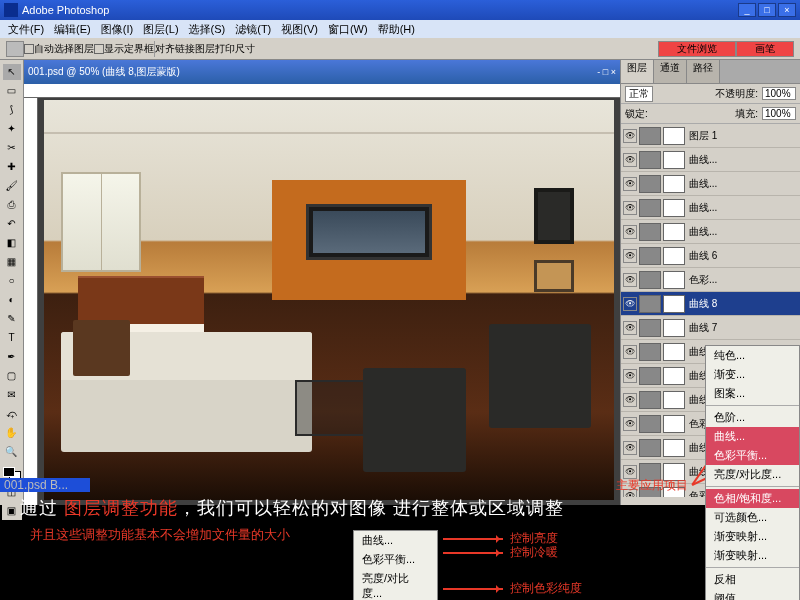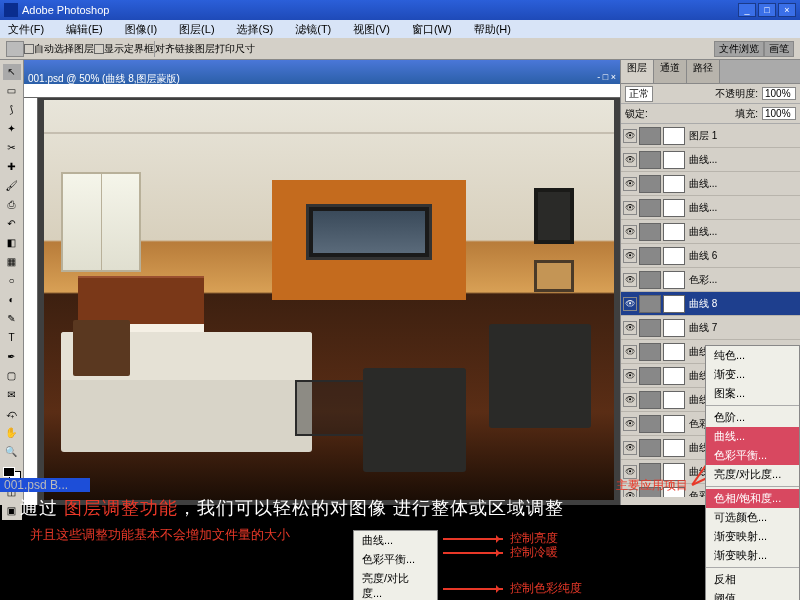--- a/index.html
+++ b/index.html
@@ -1,35 +1,35 @@
 <!DOCTYPE html>
 <html><head>
 <meta charset="utf-8">
 <style>
 *{margin:0;padding:0;box-sizing:border-box;font-family:"Microsoft YaHei",SimSun,sans-serif}
 body{background:#000;width:800px;height:600px;overflow:hidden;position:relative}
 .titlebar{height:20px;background:linear-gradient(#2b5fd9,#1e4ab8);color:#fff;display:flex;align-items:center;padding:0 4px;font-size:11px}
 .titlebar .ps-icon{width:14px;height:14px;background:#0a2d8e;margin-right:4px;display:inline-block}
 .titlebar .spacer{flex:1}
 .winbtn{width:18px;height:14px;background:#3a6fe8;border:1px solid #1a3a8a;margin-left:2px;font-size:9px;text-align:center;line-height:12px;color:#fff}
-.menubar{height:18px;background:#d8e4f7;display:flex;align-items:center;padding:0 4px;font-size:11px;gap:14px}
+.menubar{height:18px;background:#d8e4f7;display:flex;align-items:center;padding:0 4px;font-size:11px;gap:2px}
 .menubar span{padding:0 4px}
 .optbar{height:22px;background:#d4d0c8;border-bottom:1px solid #888;display:flex;align-items:center;padding:0 6px;font-size:10px;}
 .optbar .chk{width:10px;height:10px;border:1px solid #666}
 .optbar .sep{width:1px;height:16px;background:#999}
-.optbar .dd{background:#a3a3a3;border:1px solid #888;padding:0 4px;font-size:10px}
+.optbar .dd{background:#ef4444;border:1px solid #888;padding:0 18px;font-size:10px}
 .main{display:flex;height:445px}
 .toolbox{width:24px;background:#d4d0c8;border-right:1px solid #888;padding:2px 0}
 .toolbox .tool{width:20px;height:18px;margin:1px auto;background:#d4d0c8;border:1px solid #d4d0c8;font-size:10px;text-align:center;line-height:16px}
 .toolbox .tool.sel{background:#aaa}
 .toolbox .swatch{width:18px;height:14px;margin:6px auto 2px;position:relative}
 .toolbox .swatch .fg{position:absolute;width:12px;height:10px;background:#000;border:1px solid #fff;top:0;left:0;z-index:1}
 .toolbox .swatch .bg{position:absolute;width:12px;height:10px;background:#fff;border:1px solid #000;bottom:0;right:0}
 .canvas-area{flex:1;background:#3f3f3f;position:relative;overflow:hidden}
-.doc-title{height:16px;background:linear-gradient(#4a77d8,#2b5fa8);color:#fff;font-size:10px;padding:12px 4px;display:flex;align-items:flex-start}
+.doc-title{height:16px;background:linear-gradient(#4a77d8,#2b5fa8);color:#fff;font-size:10px;padding:12px 4px;display:flex;align-items:center}
 .doc-title .x{margin-left:auto;font-size:9px}
 .rulers-h{height:14px;background:#fff;border-bottom:1px solid #666}
 .canvas-wrap{display:flex;height:calc(100% - 30px)}
 .rulers-v{width:14px;background:#fff;border-right:1px solid #666}
 .canvas{flex:1;background:#3f3f3f;display:flex;justify-content:center;padding:2px}
 .living-room{width:570px;height:400px;background:linear-gradient(180deg,#e8e5da 0%,#d8d0bd 35%,#b87c3a 35.5%,#d8a055 48%,#3d2010 48.5%,#5a2d15 78%,#1a0d05 100%);position:relative;overflow:hidden}
 
 .living-room::before{content:"";position:absolute;top:8%;left:0;right:0;height:2px;background:#c5beb0}
 
 .win-l{position:absolute;left:3%;top:18%;width:14%;height:25%;background:linear-gradient(#f5f5ea,#e0dfd0);border:2px solid #b8b099}

